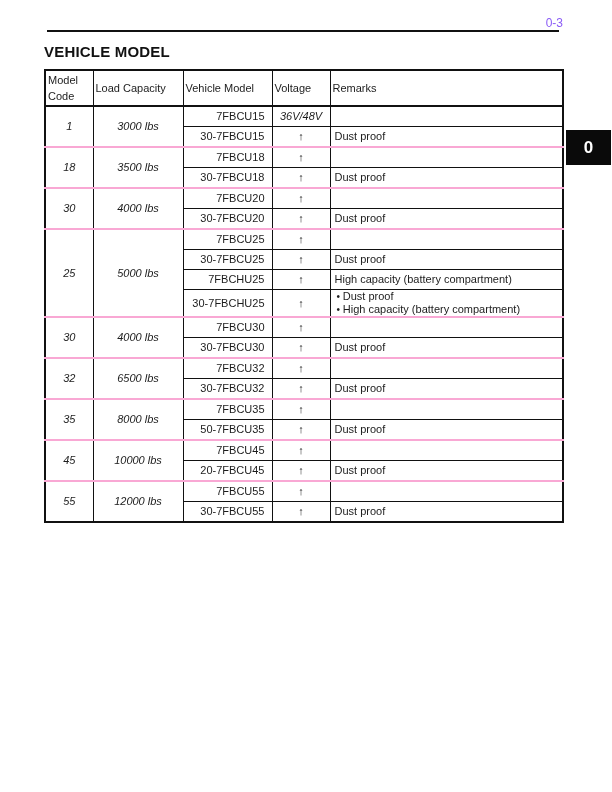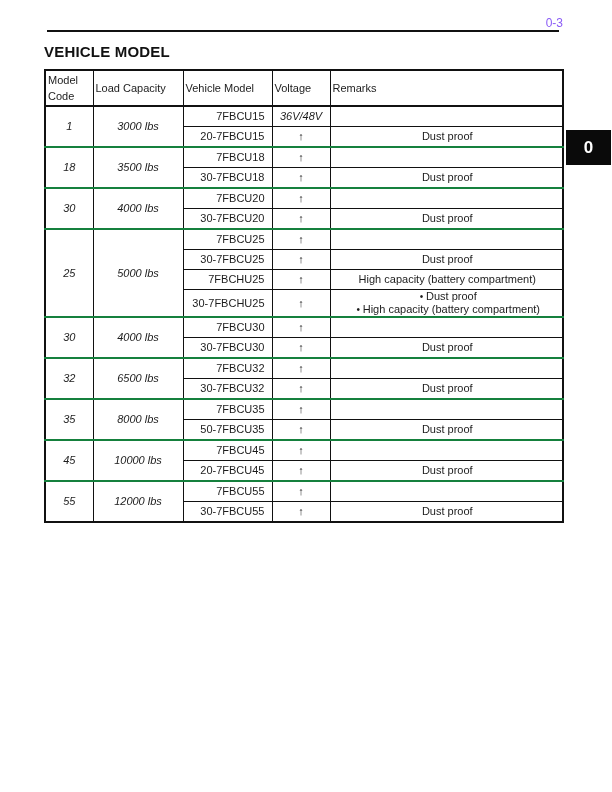--- a/index.html
+++ b/index.html
@@ -75,32 +75,32 @@
     padding: 1px 2px;
   }
   .model-table td {
     border: 1px solid #111111;
     height: 19px;
     padding: 0 2px;
     vertical-align: middle;
     line-height: 13px;
   }
   .model-table tr.group-start td {
-    border-top: 2px solid #15803d;
+    border-top: 2px solid #f9a8d4;
   }
   td.cell-code, td.cell-capacity, td.cell-voltage {
     text-align: center;
     font-style: italic;
   }
   td.cell-model {
     text-align: right;
     padding-right: 7px;
   }
   td.cell-remarks {
-    text-align: center;
+    text-align: left;
     padding-left: 4px;
   }
   td.cell-remarks .bullet-line {
     padding-left: 2px;
   }
   td.cell-remarks .bullet-line::before {
     content: "\2022\00a0";
     font-size: 10px;
   }
 </style>
@@ -133,21 +133,21 @@
   </thead>
   <tbody>
       <tr class="group-start">
         <td class="cell-code" rowspan="2">1</td>
         <td class="cell-capacity" rowspan="2">3000 lbs</td>
         <td class="cell-model">7FBCU15</td>
         <td class="cell-voltage">36V/48V</td>
         <td class="cell-remarks"></td>
       </tr>
       <tr>
-        <td class="cell-model">20-7FBCU15</td>
+        <td class="cell-model">30-7FBCU15</td>
         <td class="cell-voltage">↑</td>
         <td class="cell-remarks">Dust proof</td>
       </tr>
       <tr class="group-start">
         <td class="cell-code" rowspan="2">18</td>
         <td class="cell-capacity" rowspan="2">3500 lbs</td>
         <td class="cell-model">7FBCU18</td>
         <td class="cell-voltage">↑</td>
         <td class="cell-remarks"></td>
       </tr>

